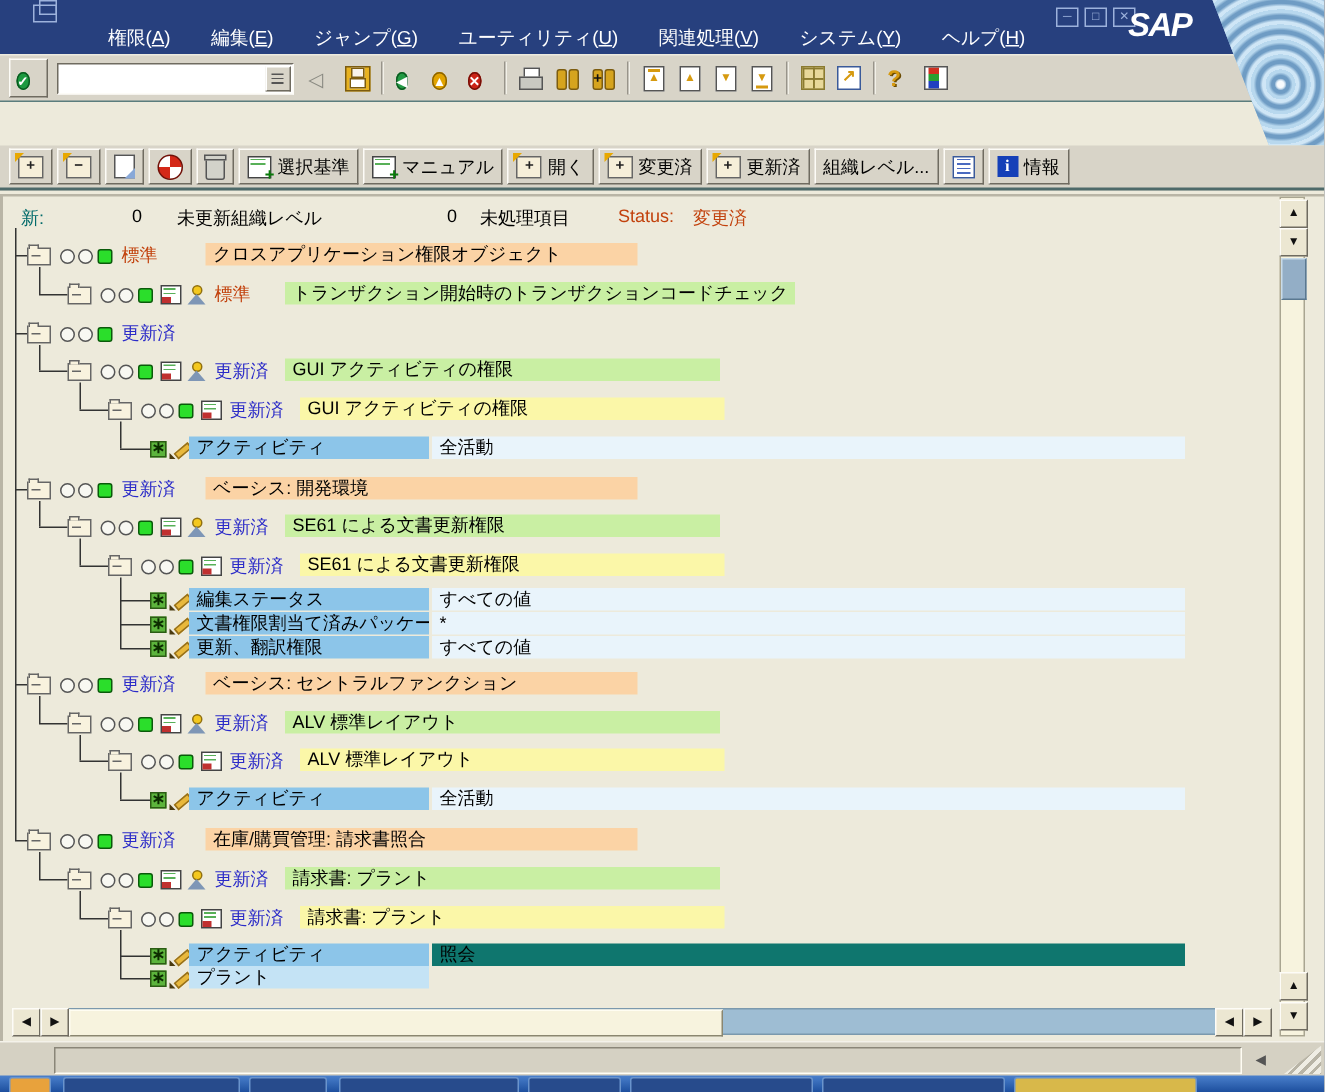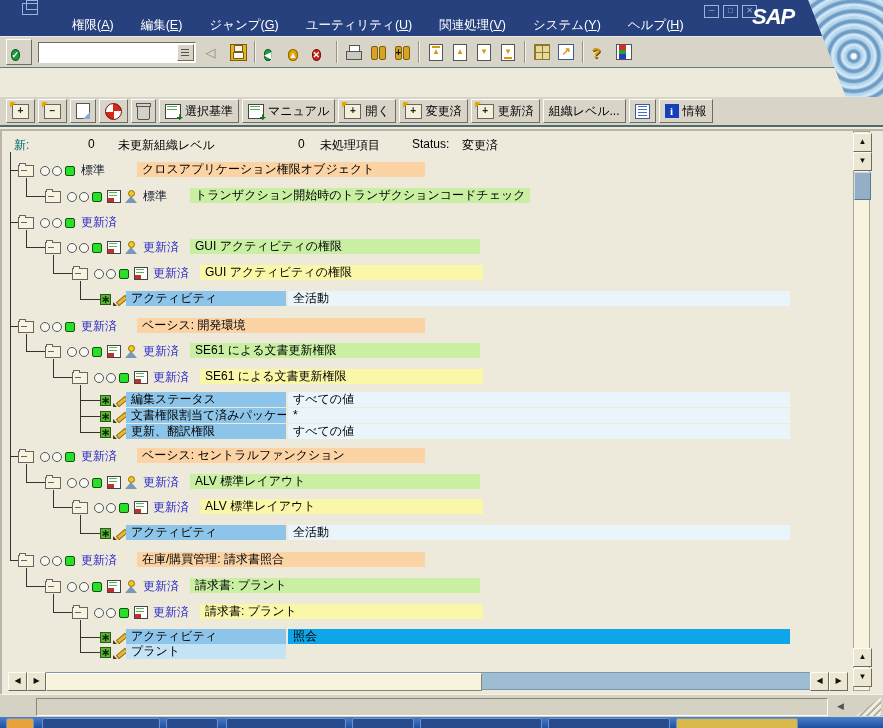--- a/index.html
+++ b/index.html
@@ -94,21 +94,21 @@
       background-image:repeating-linear-gradient(#4a6ac0 0 1px,transparent 1px 3px);
       background-size:9px 11px;background-position:2px 1px;background-repeat:no-repeat;}
   .ic-info{width:14px;height:14px;background:#1540b8;color:#fff;font-weight:bold;font-size:11px;
       line-height:14px;text-align:center;font-family:"Liberation Serif",serif;}
   
   #content{position:absolute;left:0;top:129px;width:883px;height:565px;background:#edeadb;
            box-shadow:inset 2px 2px 0 #b9b5a6;}
   #summary{position:absolute;left:0;top:8px;width:840px;height:16px;font-size:12px;white-space:nowrap;}
   #summary span{position:absolute;top:0;}
   .lbl-teal{color:#006a6a;}
-  .lbl-blue{color:#000000;}
+  .lbl-blue{color:#c2410c;}
   #tree{position:absolute;left:0;top:0;width:850px;height:565px;}
   .tline{position:absolute;background:#333;}
   .trow{position:absolute;height:17px;display:flex;align-items:center;gap:2px;white-space:nowrap;}
   .t-folder{position:relative;width:14px;height:10px;background:#f8f2de;border:1px solid #666;margin-right:4px;flex:none;}
   .t-folder::before{content:"";position:absolute;left:0px;top:-3px;width:5px;height:2px;background:#f8f2de;border:1px solid #666;border-bottom:none;}
   .t-folder::after{content:"";position:absolute;left:2px;top:4px;width:6px;height:1px;background:#666;}
   .t-circle{width:8px;height:8px;border:1px solid #555;border-radius:50%;background:#f8f8f2;flex:none;}
   .t-green{width:8px;height:8px;border:1px solid #0a5a0a;border-radius:2px;background:#2bde2b;margin:0 2px 0 1px;flex:none;}
   .t-table{position:relative;width:12px;height:11px;background:#fff;border:1px solid #444;margin:0 1px;flex:none;}
   .t-table::before{content:"";position:absolute;left:1px;top:1px;width:8px;height:4px;
@@ -118,21 +118,21 @@
   .t-person::before{content:"";position:absolute;left:3px;top:0;width:5px;height:5px;border-radius:50%;
       background:#f4c81e;border:1px solid #907010;}
   .t-person::after{content:"";position:absolute;left:0;bottom:0;border-left:6px solid transparent;
       border-right:6px solid transparent;border-bottom:7px solid #7e96b6;}
   .t-leaf{width:11px;height:11px;background:#5cb43c;border:1px solid #2c5c14;color:#0c2c00;
       font-size:11px;line-height:9px;text-align:center;font-weight:bold;flex:none;box-sizing:border-box;}
   .t-pencil{position:relative;width:14px;height:13px;flex:none;}
   .t-pencil::before{content:"";position:absolute;left:3px;top:5px;width:10px;height:3px;
       background:#e8b83c;border:1px solid #96701c;transform:rotate(-40deg);}
   .t-pencil::after{content:"";position:absolute;left:0;bottom:0;border-left:4px solid #4a3a10;border-top:4px solid transparent;}
-  .t-label{font-size:12px;color:#0f172a;margin-left:2px;}
+  .t-label{font-size:12px;color:#c2410c;margin-left:2px;}
   .t-label.blue{color:#2b2bc8;}
   .bar{position:absolute;height:15px;font-size:12px;color:#000;padding:0 5px;
        white-space:nowrap;line-height:15px;box-sizing:border-box;}
   
   .sbtn{position:absolute;width:17px;height:17px;background:#ece7d2;
         border:1px solid;border-color:#fdfcf7 #6f6b60 #6f6b60 #fdfcf7;
         font-size:8px;color:#111;text-align:center;line-height:16px;}
   #vtrack{position:absolute;left:853px;top:131px;width:17px;height:560px;background:#f7f3de;border:1px solid #a9a591;box-sizing:border-box;}
   #vthumb{position:absolute;left:854px;top:172px;width:15px;height:26px;background:#93aec6;
           border:1px solid;border-color:#c9dcea #5a7890 #5a7890 #c9dcea;}
@@ -487,21 +487,21 @@
           <span class="t-label blue">更新済</span>
         </div>
         <div class="bar" style="left: 200px; top: 475px; background: rgb(251, 247, 168); min-width: 283px;">請求書: プラント</div>
         <div class="tline" style="left: 80px; top: 491px; width: 1px; height: 32px;"></div>
         <div class="tline" style="left: 80px; top: 508px; width: 20px; height: 1px;"></div>
         <div class="trow" style="left: 100px; top: 500px;">
           <span class="t-leaf">∗</span>
           <span class="t-pencil"></span>
         </div>
         <div class="bar" style="left: 126px; top: 500px; width: 160px; overflow: hidden; background: rgb(140, 197, 233);">アクティビティ</div>
-        <div class="bar" style="left: 288px; top: 500px; width: 502px; background: #0ea5e9;">照会</div>
+        <div class="bar" style="left: 288px; top: 500px; width: 502px; background: #0f766e;">照会</div>
         <div class="tline" style="left: 80px; top: 523px; width: 20px; height: 1px;"></div>
         <div class="trow" style="left: 100px; top: 515px;">
           <span class="t-leaf">∗</span>
           <span class="t-pencil"></span>
         </div>
         <div class="bar" style="left: 126px; top: 515px; width: 160px; overflow: hidden; background: rgb(196, 227, 245);">プラント</div>
       </div>
   </div>
 
   <div id="vtrack"></div>

